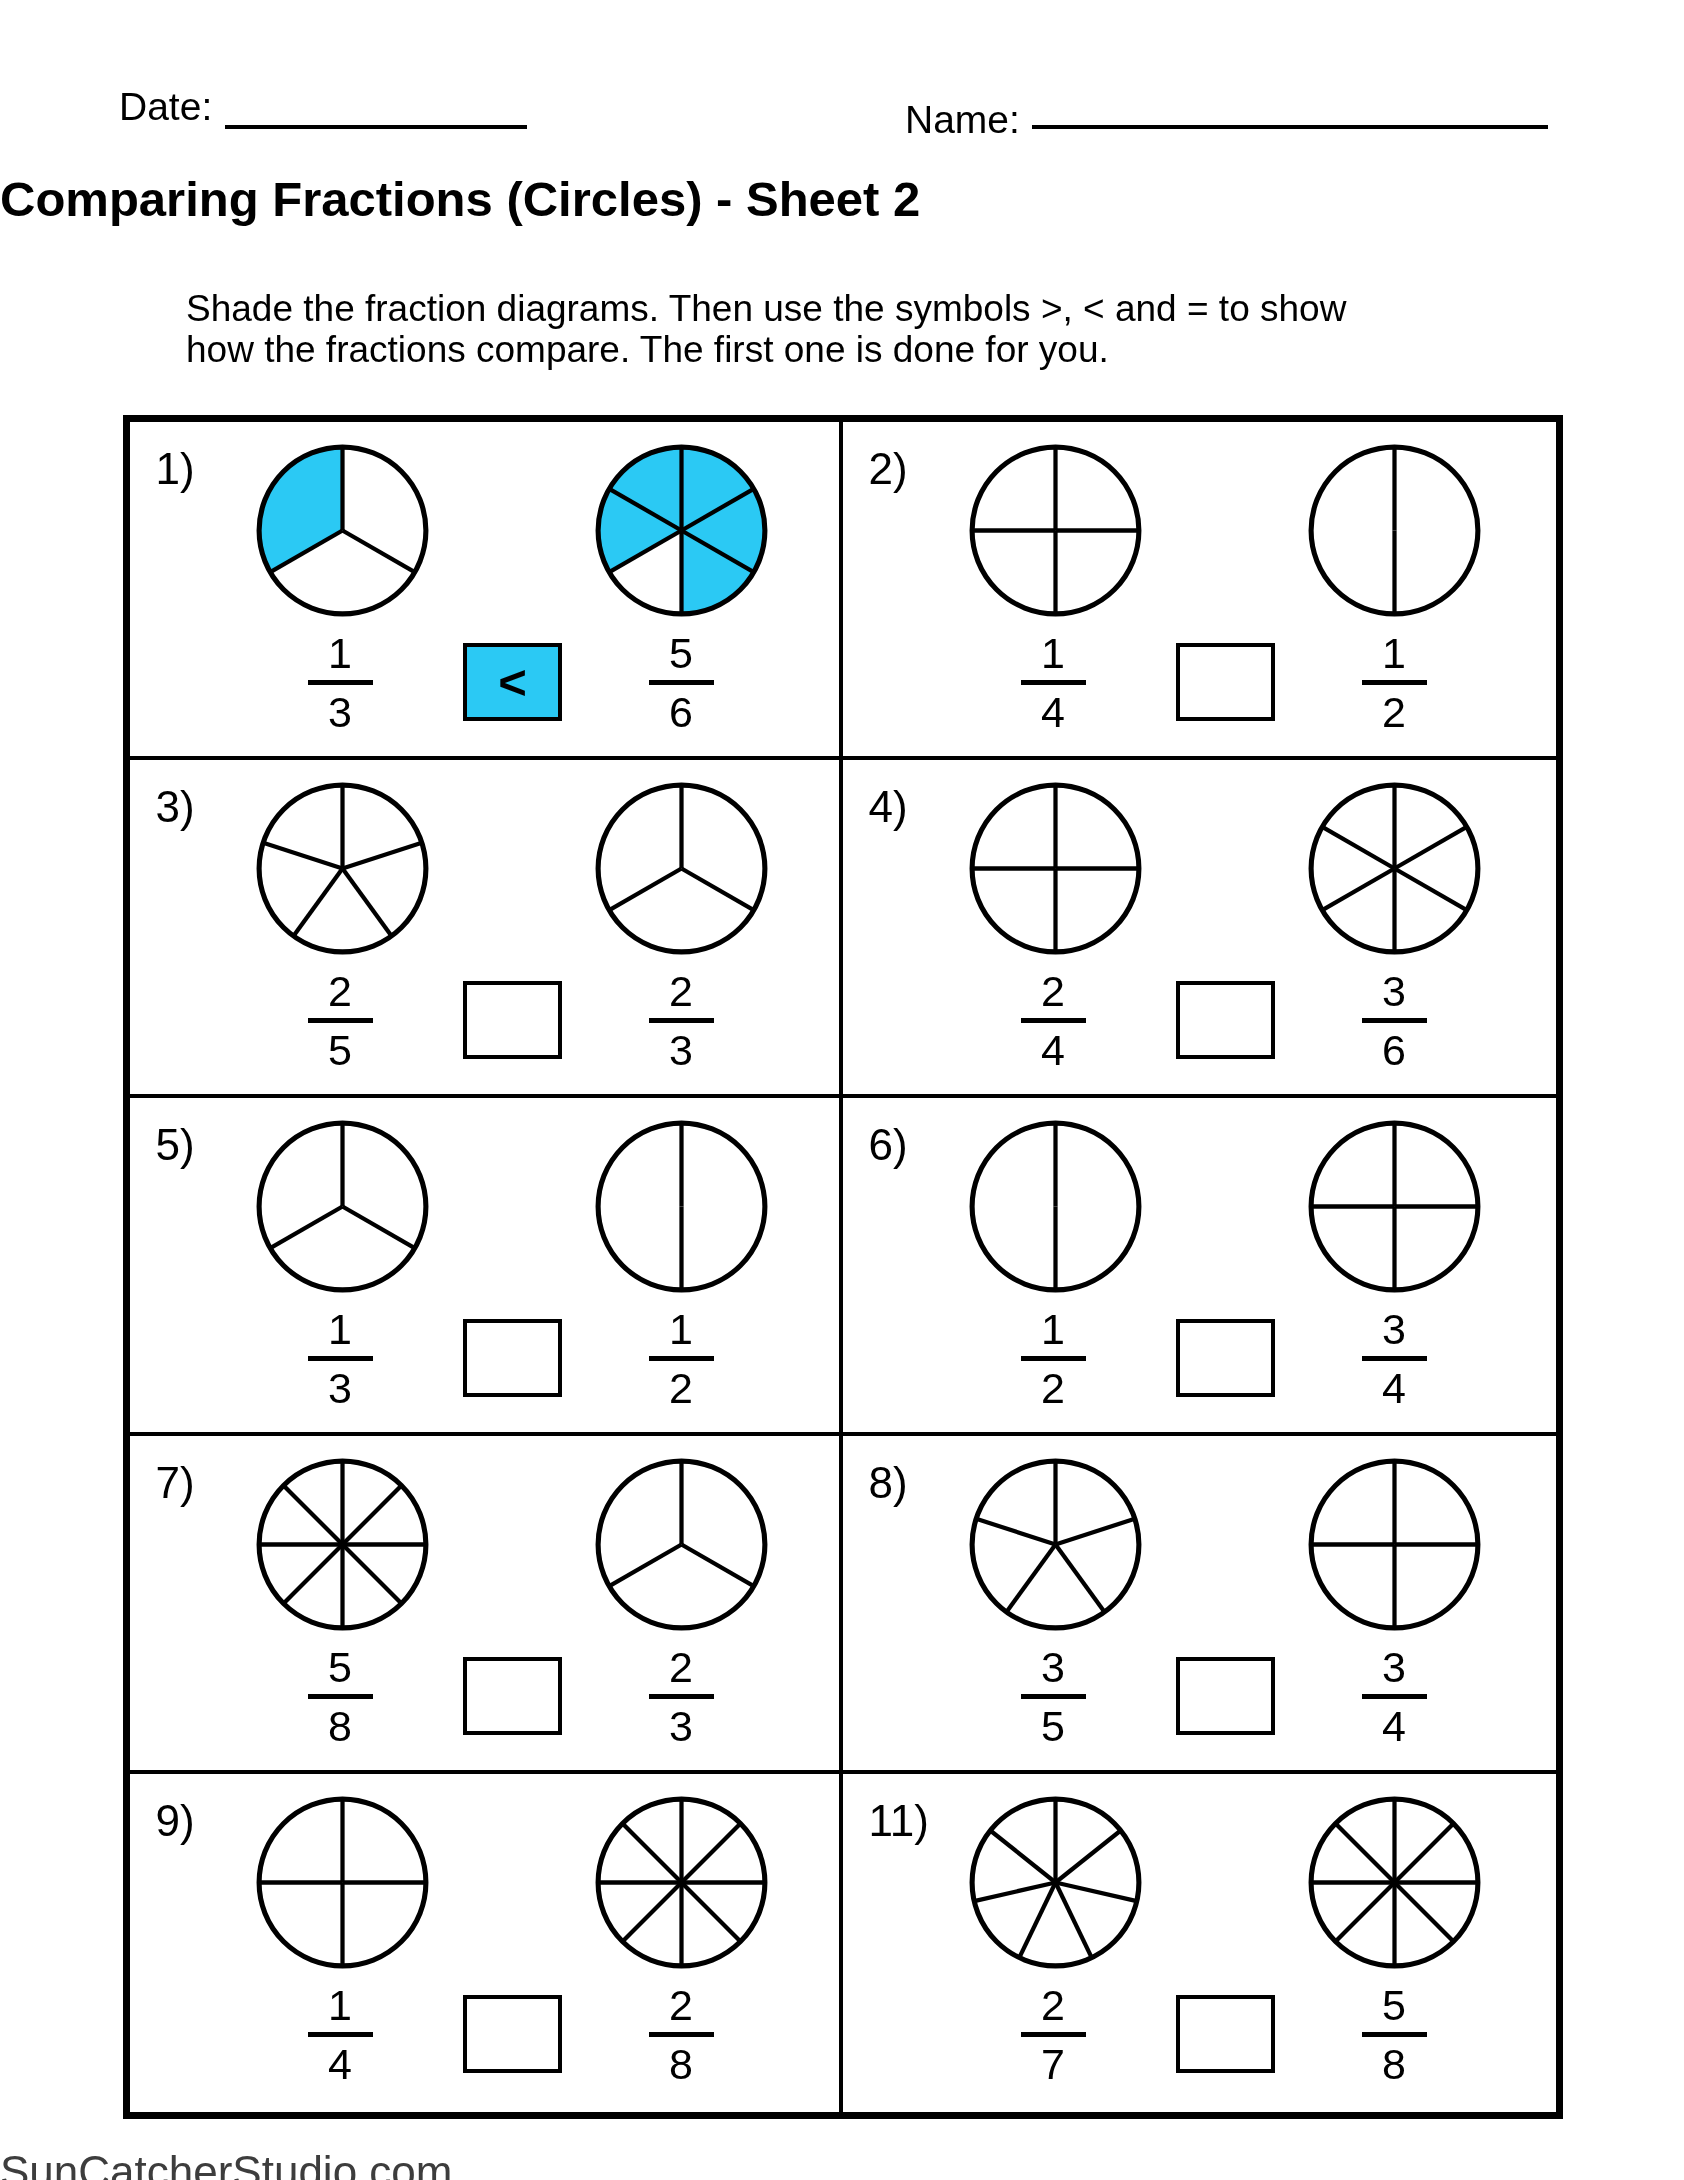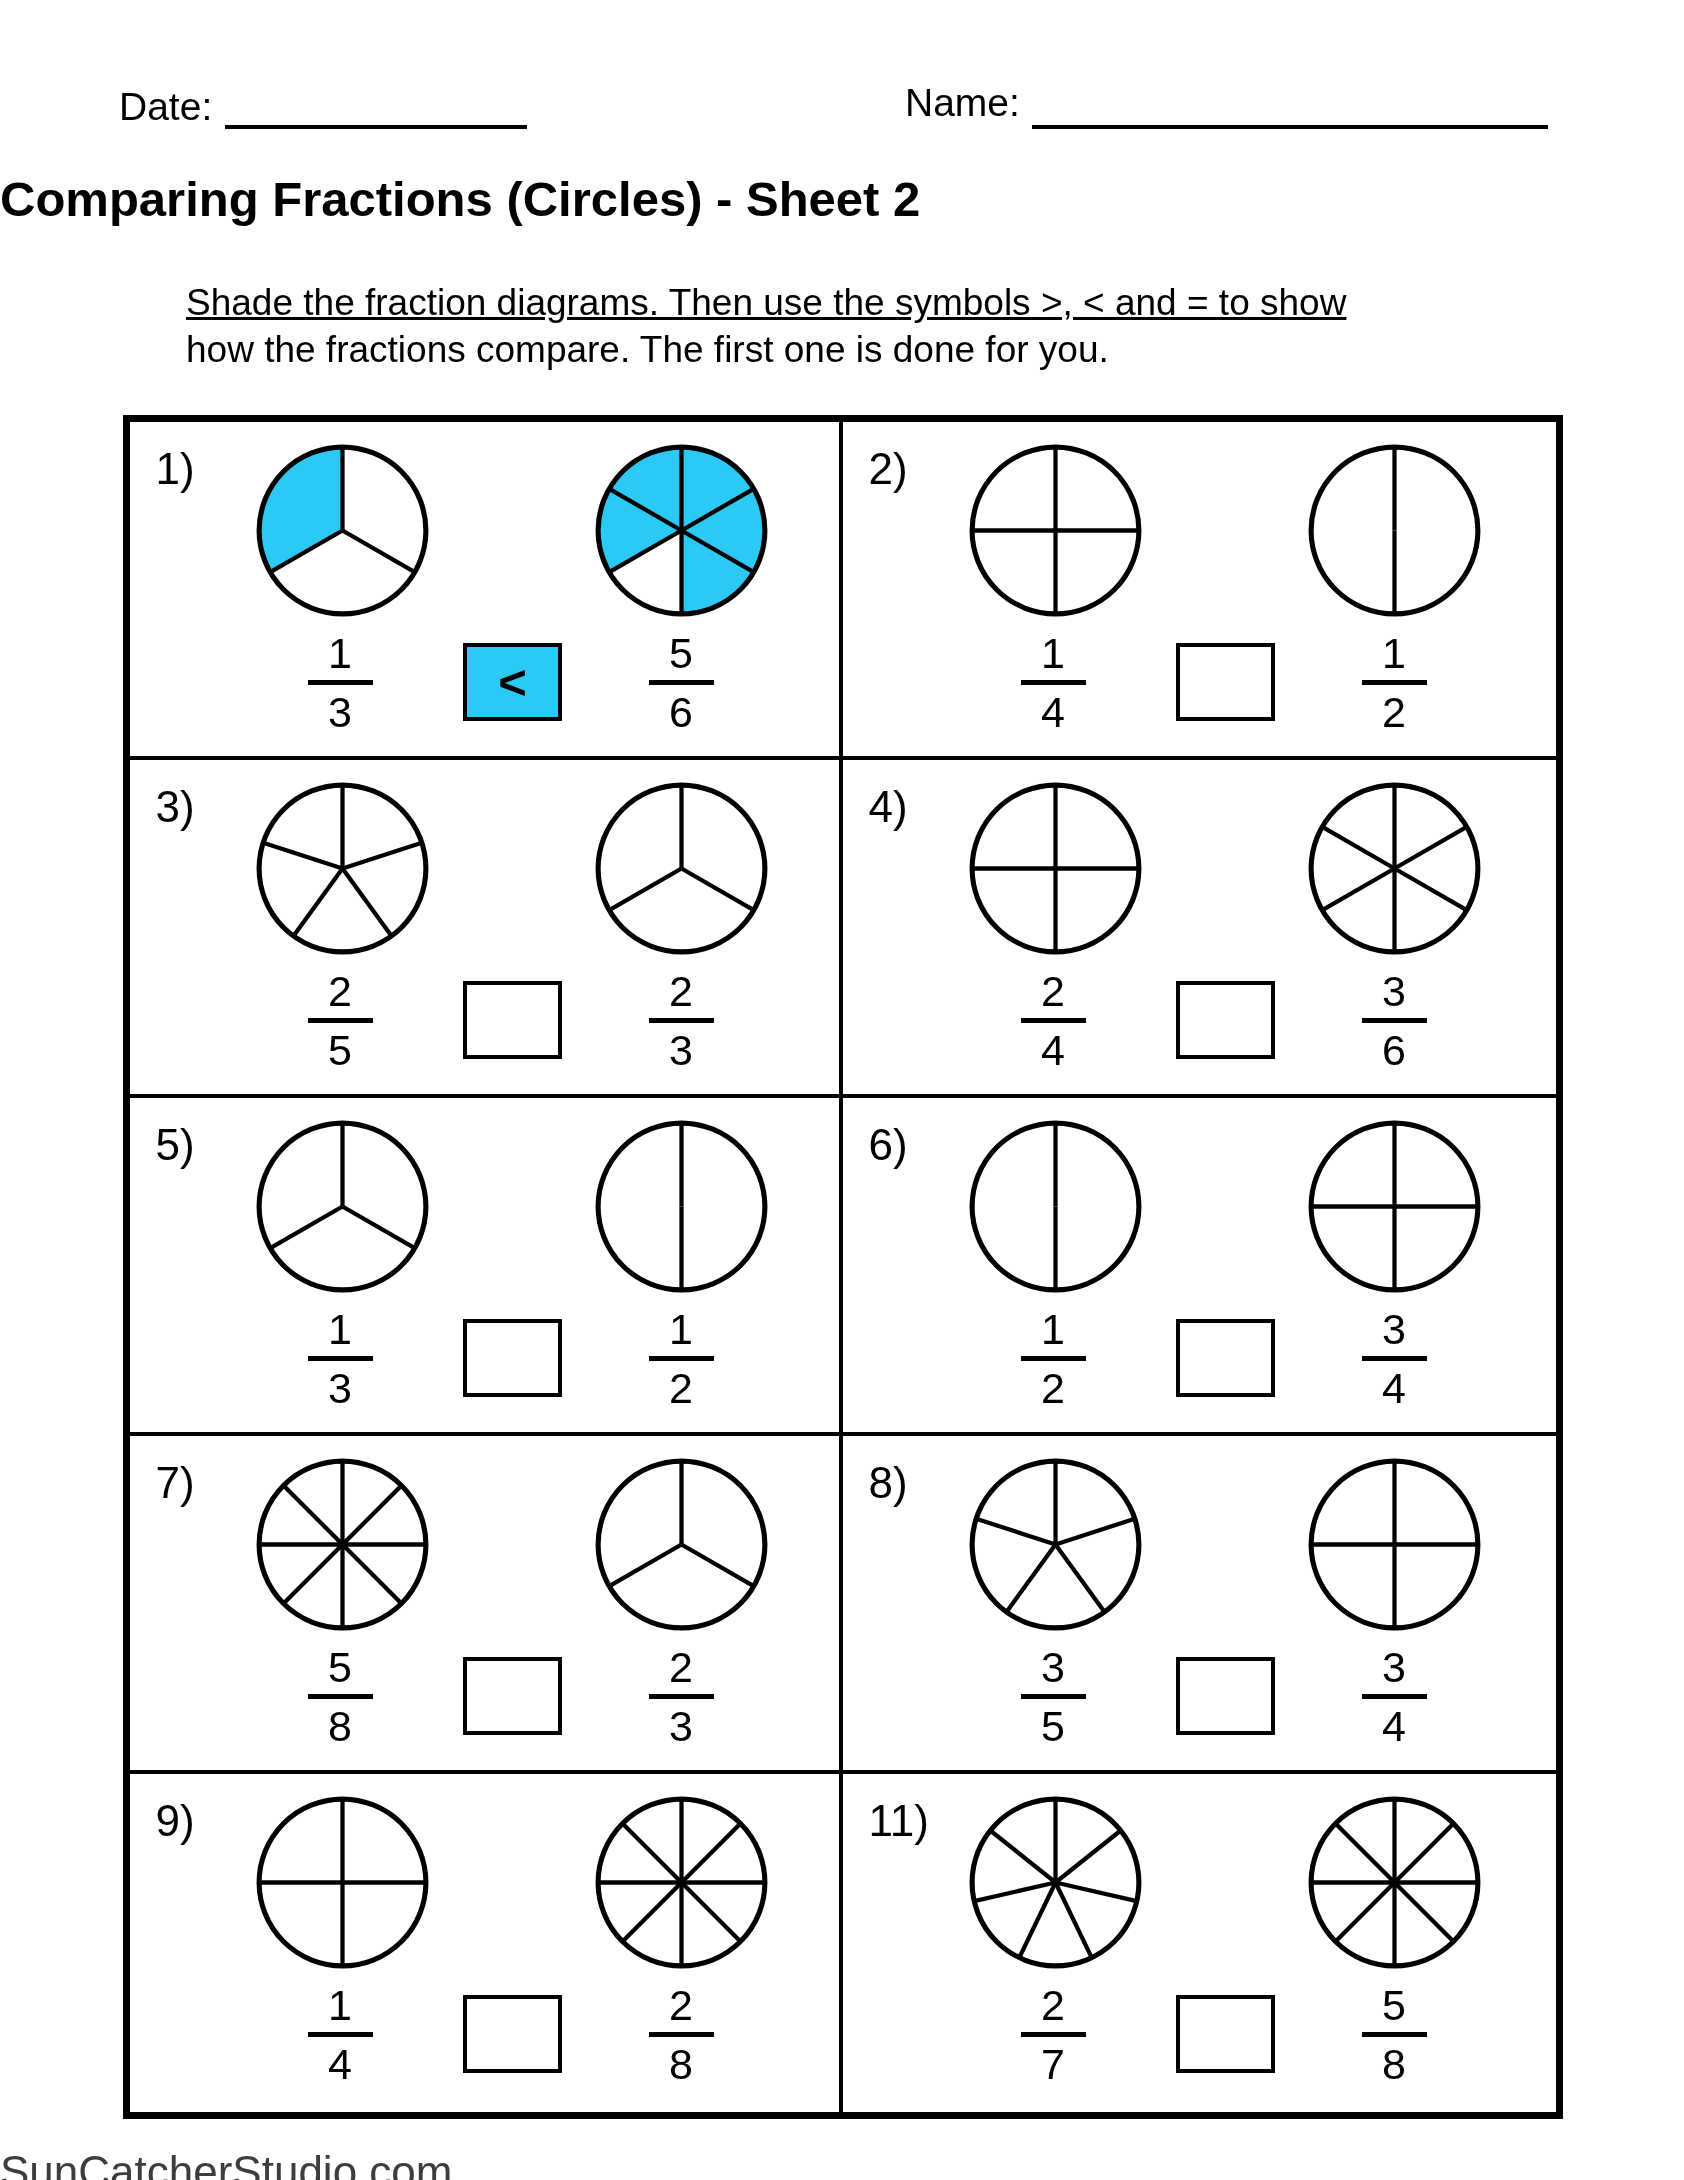--- a/index.html
+++ b/index.html
@@ -2,29 +2,29 @@
 <html style="--accent: #2BC9F4;font-size:13.6px"><head>
 <meta charset="utf-8">
 <style>
   :root { --accent:#2BC9F4; --ink:#000; }
   * { box-sizing: border-box; margin:0; padding:0; }
   body { background:#fff; font-family:"Liberation Sans","DejaVu Sans",sans-serif; color:#000; }
   .page { position:relative; width:1685px; height:2181px; background:#fff; overflow:hidden;margin-top:36px; }
 
   .hdr-label { position:absolute; font-size:39px; }
   .date-label { left:119px; top:49px; }
-  .name-label { left:905px; top:45px; }
+  .name-label { left:905px; top:62px; }
   .write-line { position:absolute; height:4.3px; background:#000; }
   .date-line { left:225px; top:89px; width:302px; }
   .name-line { left:1032px; top:89px; width:516px; }
 
   .title { position:absolute; left:0; top:135px; width:100%; text-align:left;
            font-size:49px; font-weight:bold; }
   .instr { position:absolute; left:186px; width:1363px; font-size:37px; line-height:49px; }
-  .instr1 { top:242px;text-decoration:underline; } .instr2 { top:289px; }
+  .instr1 { top:248px; } .instr2 { top:289px; }
 
   .grid { position:absolute; left:123px; top:379px; width:1440px; height:1704px;
           border:7.7px solid #000; display:grid;
           grid-template-columns:1fr 1fr; grid-template-rows:repeat(5,1fr); }
   .cell { position:relative; }
   .cell:nth-child(odd) { border-right:4.3px solid #000; }
   .cell:not(:nth-last-child(-n+2)) { border-bottom:4.3px solid #000; }
 
   .pnum { position:absolute; left:25.6px; top:22px; font-size:44px; }
   .csvg { position:absolute; top:20.4px; width:177px; height:177px; }

